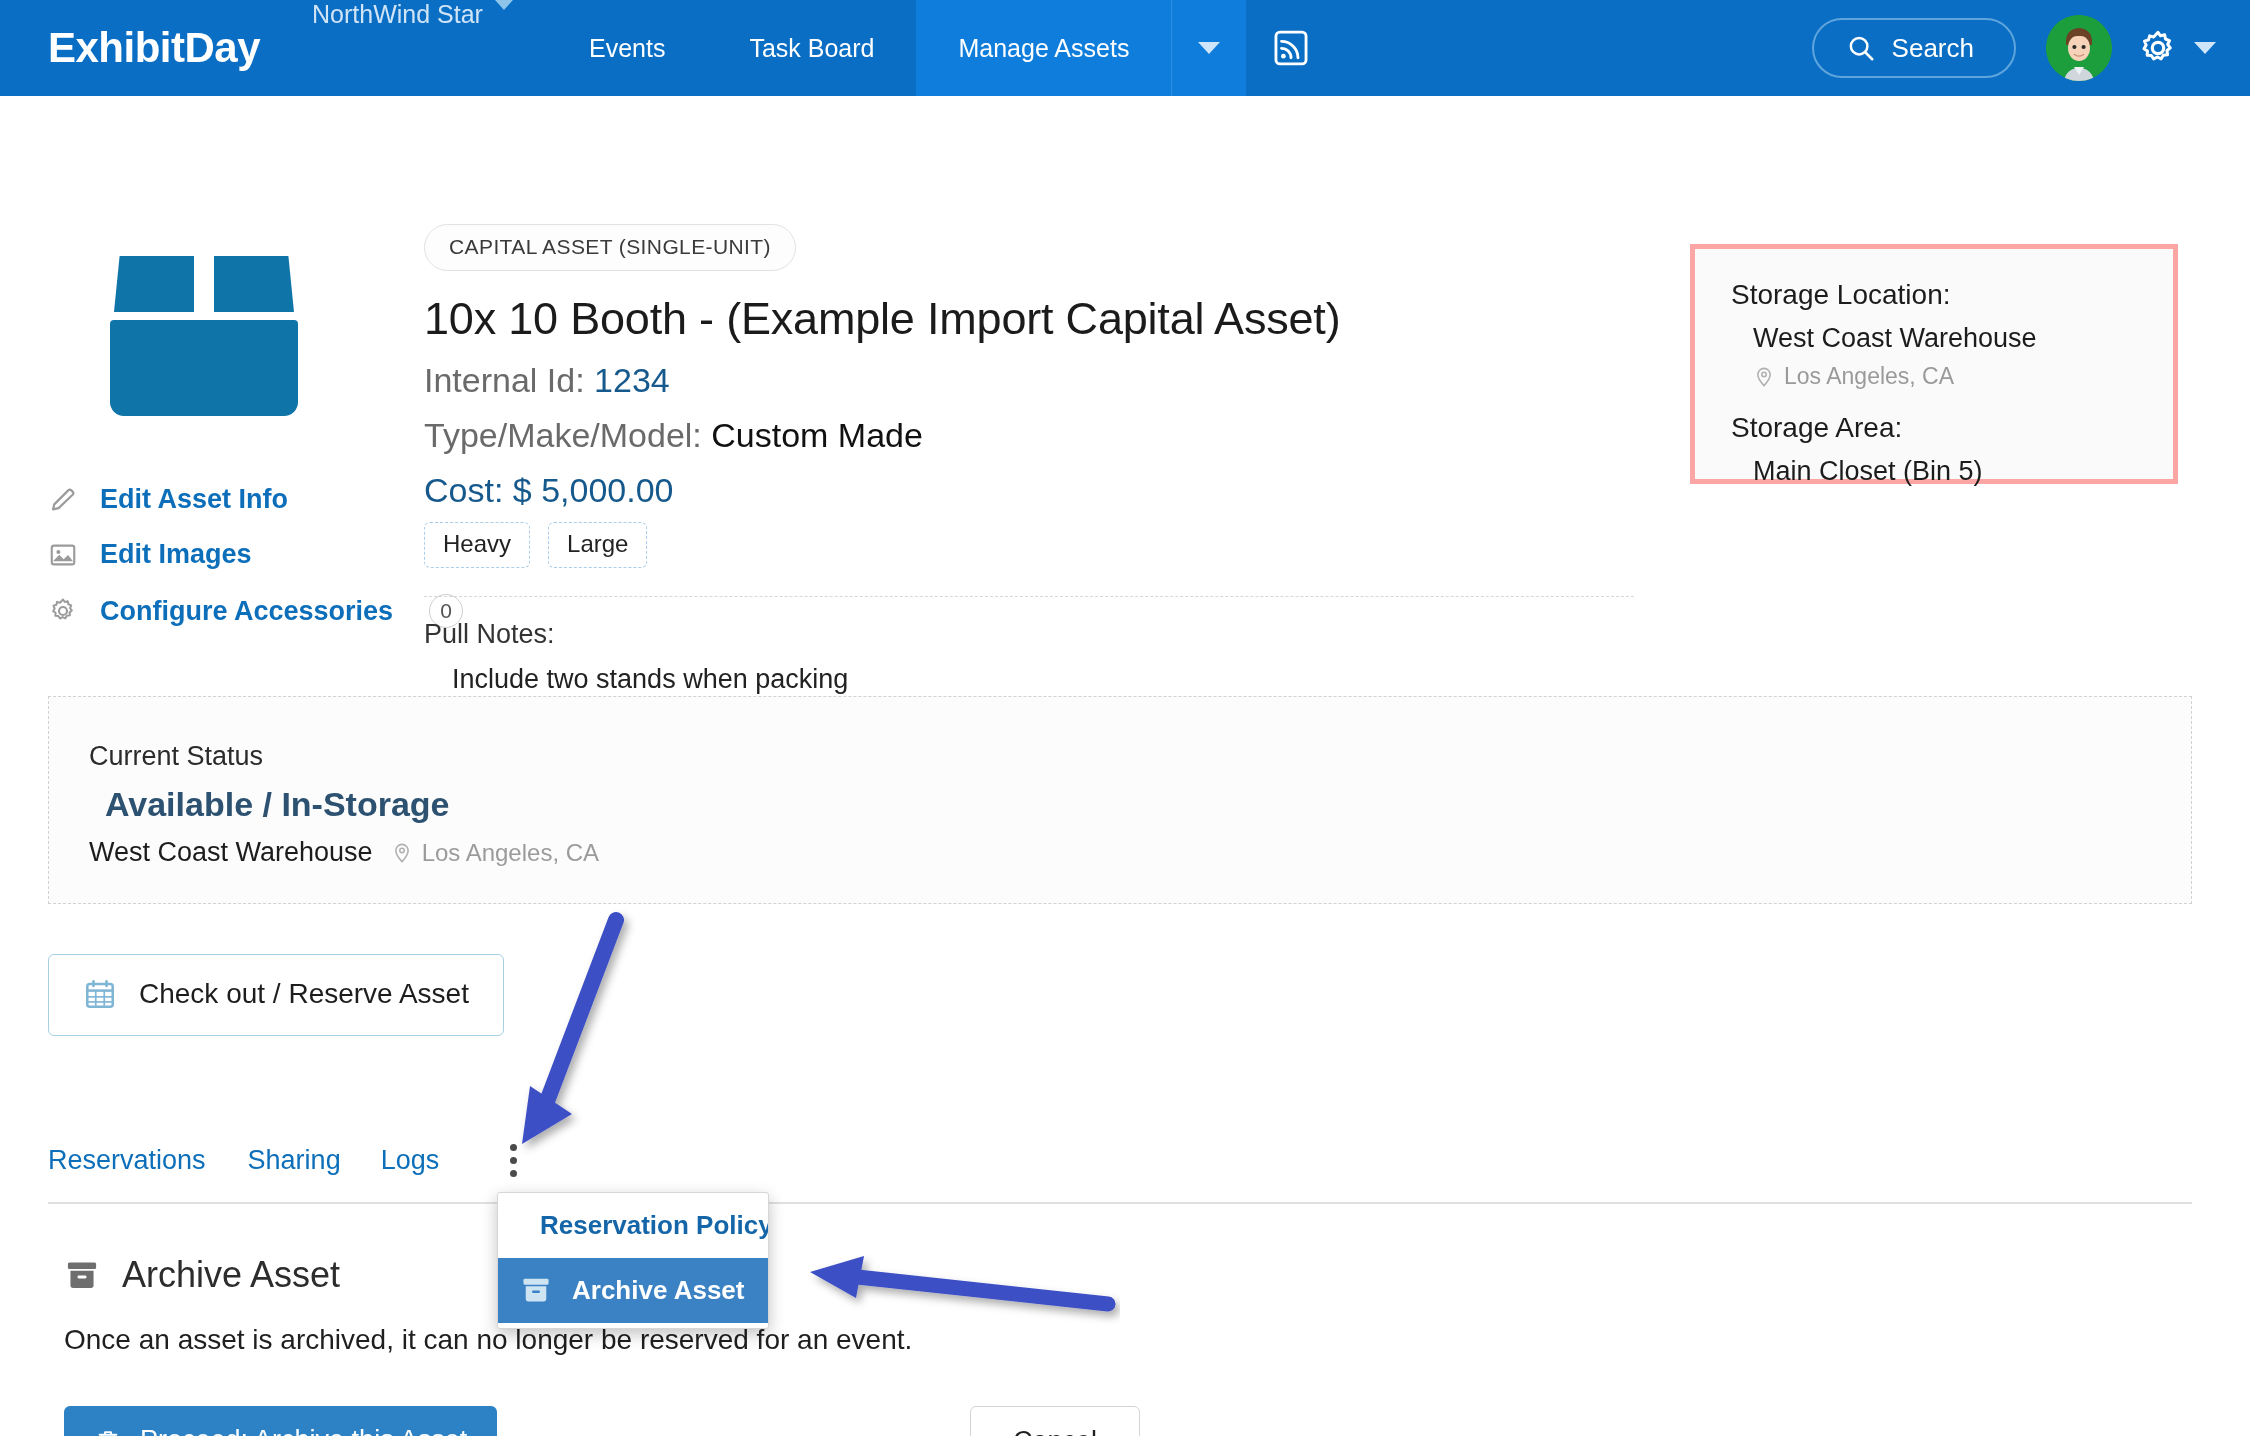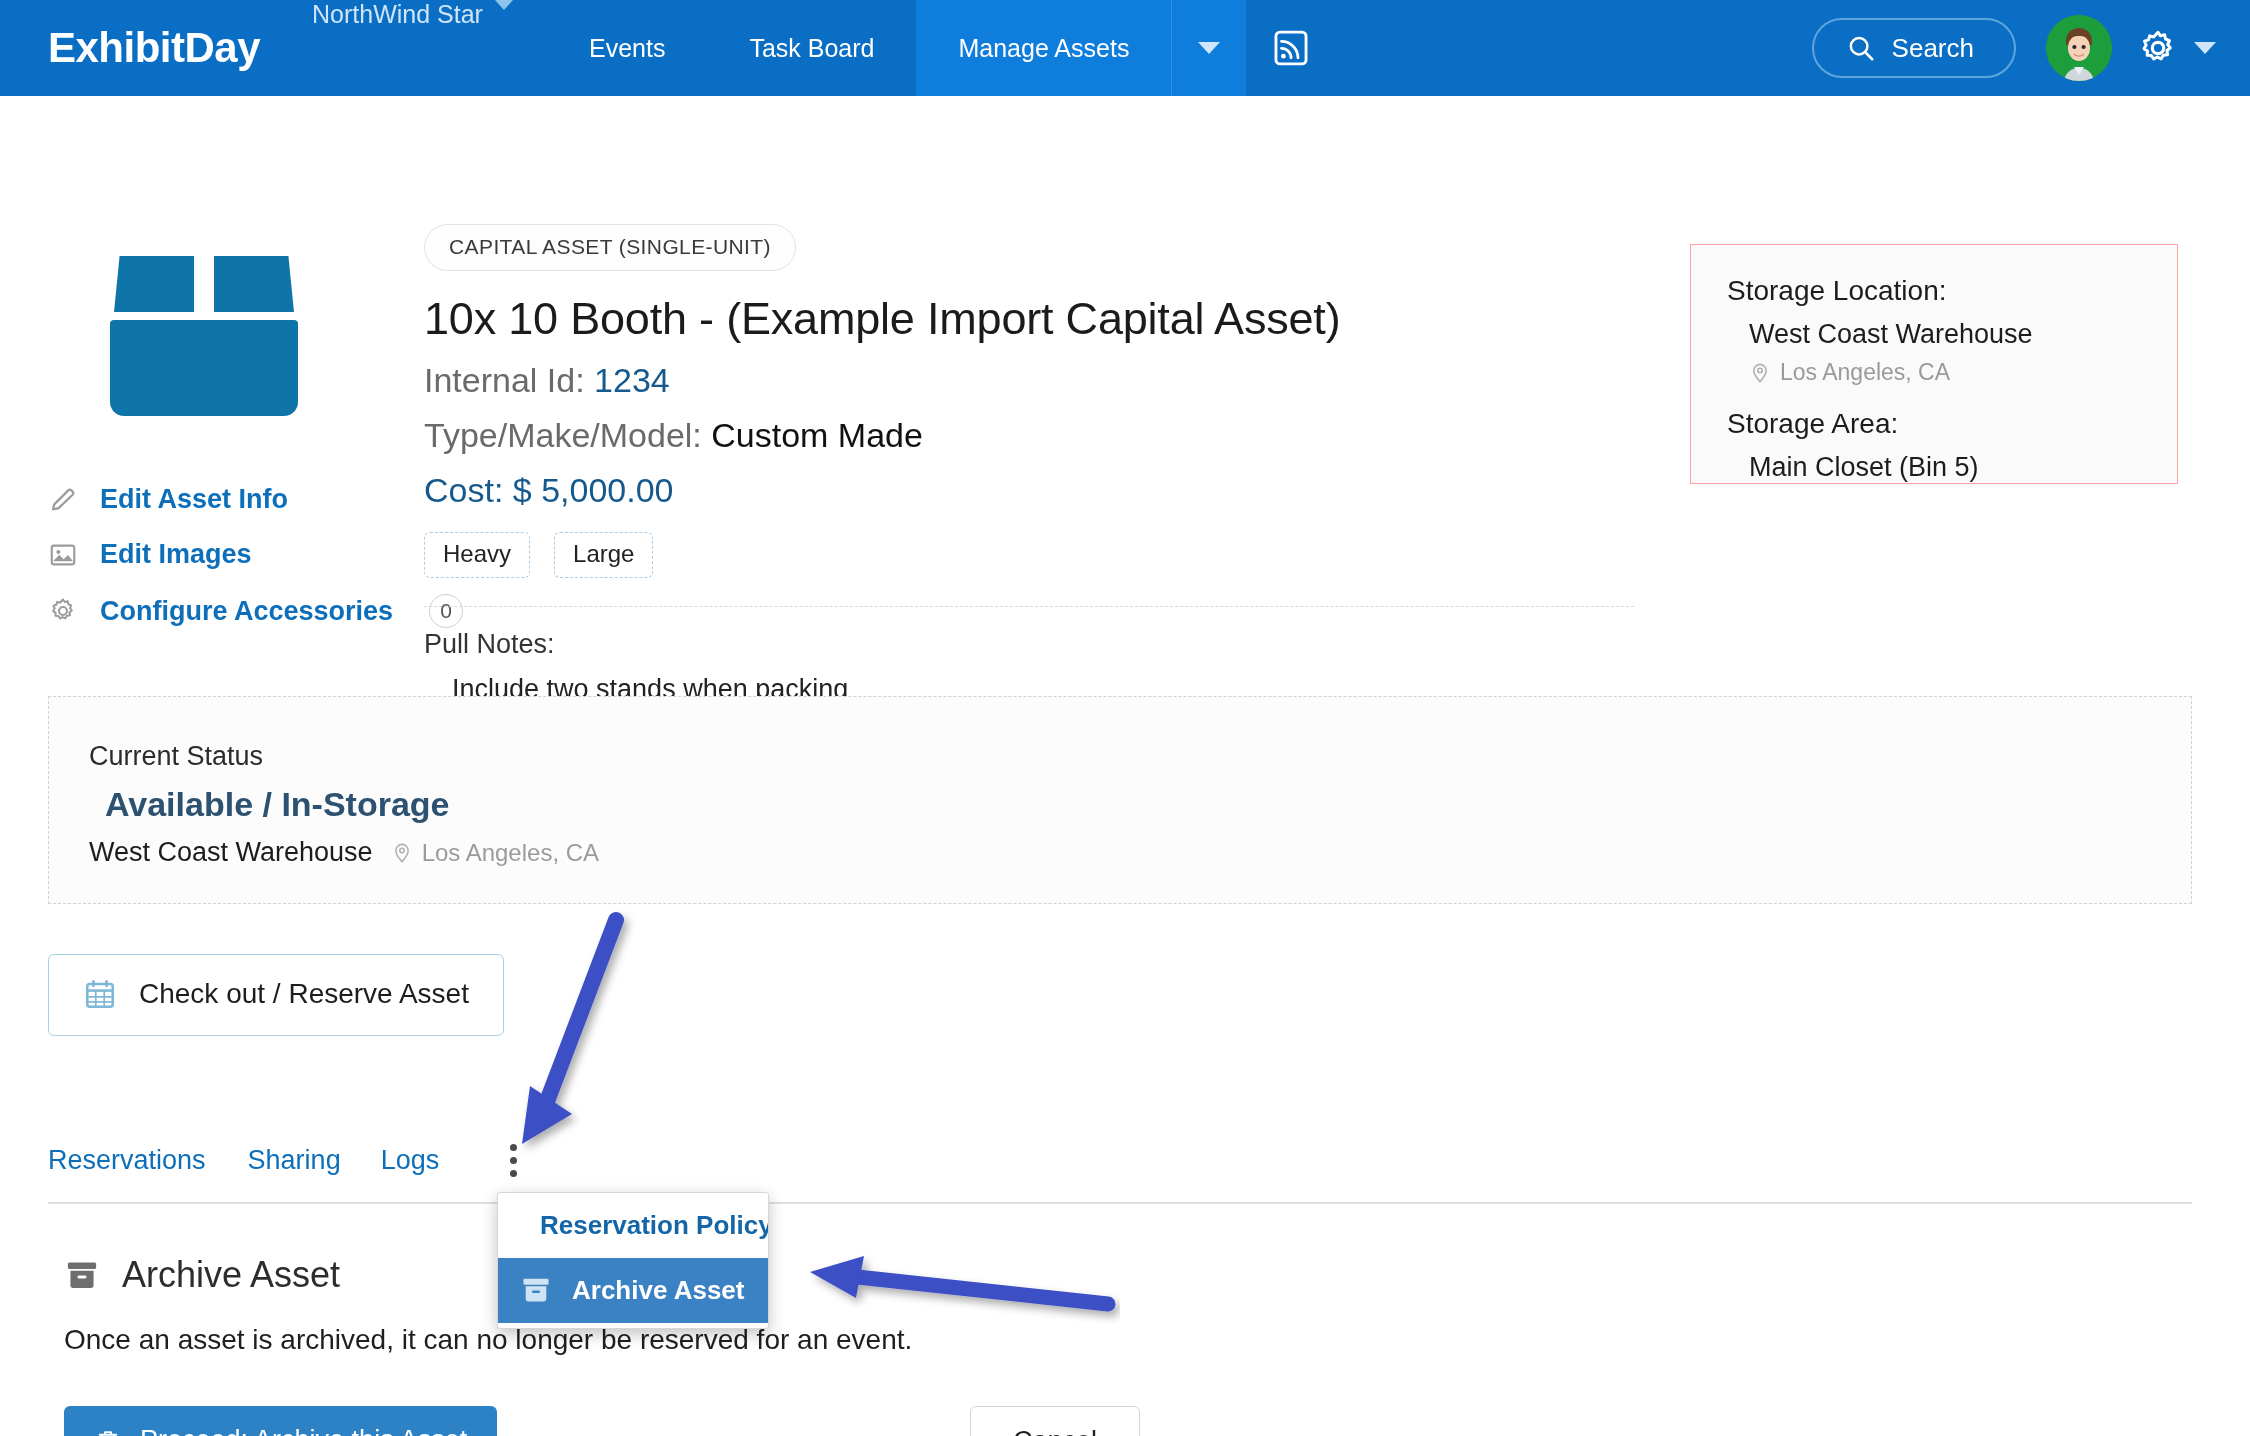--- a/index.html
+++ b/index.html
@@ -156,21 +156,21 @@
     font-weight: 400;
     color: #1b1b1b;
     letter-spacing: -0.2px;
     white-space: nowrap;
   }
   .frow { margin-top: 16px; font-size: 34px; color: #6a6a6a; }
   .frow .lbl { color: #6a6a6a; }
   .frow .val-blue { color: #16598c; }
   .frow .val-dark { color: #111; }
   .frow.cost { color: #16598c; }
-  .tags { margin-top: 22px; display: flex; gap: 24px; }
+  .tags { margin-top: 12px; display: flex; gap: 18px; }
   .tag {
     border: 1.5px dashed #a9cdea;
     border-radius: 6px;
     padding: 7px 18px 9px;
     font-size: 24px;
     color: #222;
     background: #fff;
   }
   .divider-dashed {
     margin-top: 28px;
@@ -179,21 +179,21 @@
   }
   .pullnotes { margin-top: 22px; font-size: 27px; color: #333; }
   .pullnotes .pnval { margin-top: 14px; margin-left: 28px; color: #222; }
 
   
   .storecard {
     position: absolute;
     left: 1690px; top: 148px;
     width: 488px; height: 240px;
     background: #fafafa;
-    border: 1px solid #fca5a5;
+    border: 5px solid #fca5a5;
     padding: 30px 0 0 36px;
   }
   .sc-h { font-size: 28px; color: #1c1c1c; }
   .sc-v { font-size: 27px; color: #1c1c1c; margin-top: 12px; margin-left: 22px; }
   .sc-sub {
     font-size: 23px; color: #9a9a9a;
     margin-top: 9px; margin-left: 22px;
     display: flex; align-items: center; gap: 9px;
   }
   .sc-h2 { font-size: 28px; color: #1c1c1c; margin-top: 22px; }

